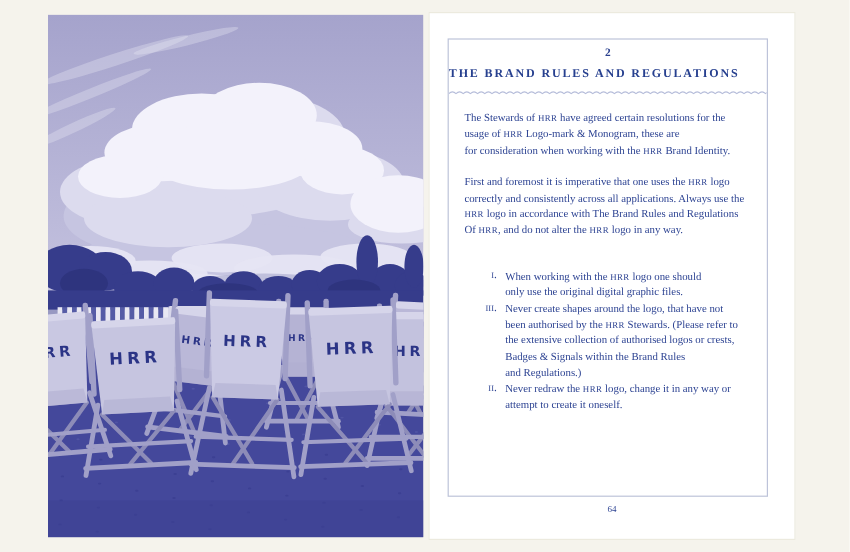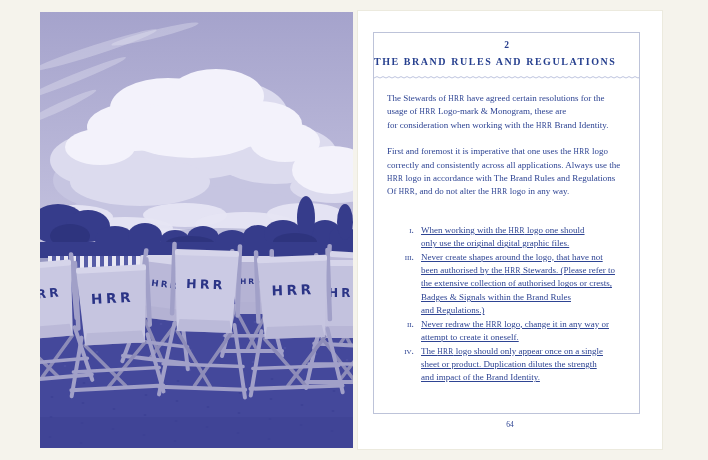--- a/index.html
+++ b/index.html
@@ -14,21 +14,21 @@
   .chapter-num{margin-top:7px;text-align:center;font-size:9.5px;font-weight:bold;color:#2a408e;}
   .chapter-title{margin-top:6px;text-align:left;font-size:10px;font-weight:bold;
                  letter-spacing:1.55px;color:#27408f;white-space:nowrap;}
   .wavy{display:block;margin-top:7px;}
   .content{padding:12px 12px 0 13px;}
   .para{margin:0 17px 13px 0;font-size:9px;line-height:13.4px;color:#2e4493;white-space:pre;}
   .rules{margin-top:25px;}
   .rule{display:flex;}
   .rule-num{flex:none;width:27px;text-align:right;padding-right:7px;font-variant:small-caps;
             font-size:9.5px;line-height:13.4px;color:#2e4493;}
-  .rule-text{font-size:9px;line-height:13.4px;color:#2e4493;white-space:pre;text-decoration:underline;}
+  .rule-text{font-size:9px;line-height:13.4px;color:#2e4493;white-space:pre;}
   .sc{font-size:0.82em;letter-spacing:0.05em;}
   .page-num{position:absolute;left:0;right:0;top:409px;text-align:center;font-size:7.5px;
             color:#2e4493;}
 </style>
 </head>
 <body>
 
 <div class="spread">
 
   <div class="photo-page">
@@ -340,25 +340,19 @@
 been authorised by the <span class="sc">HRR</span> Stewards. (Please refer to
 the extensive collection of authorised logos or crests,
 Badges &amp; Signals within the Brand Rules
 and Regulations.)</div>
           </div>
           <div class="rule">
             <div class="rule-num">ii.</div>
             <div class="rule-text">Never redraw the <span class="sc">HRR</span> logo, change it in any way or
 attempt to create it oneself.</div>
           </div>
-          <div class="rule">
-            <div class="rule-num">iv.</div>
-            <div class="rule-text">The <span class="sc">HRR</span> logo should only appear once on a single
-sheet or product. Duplication dilutes the strength
-and impact of the Brand Identity.</div>
-          </div>
         </div>
       </div>
     </div>
     <div class="page-num">64</div>
   </div>
 
 </div>
 
 </body></html>

